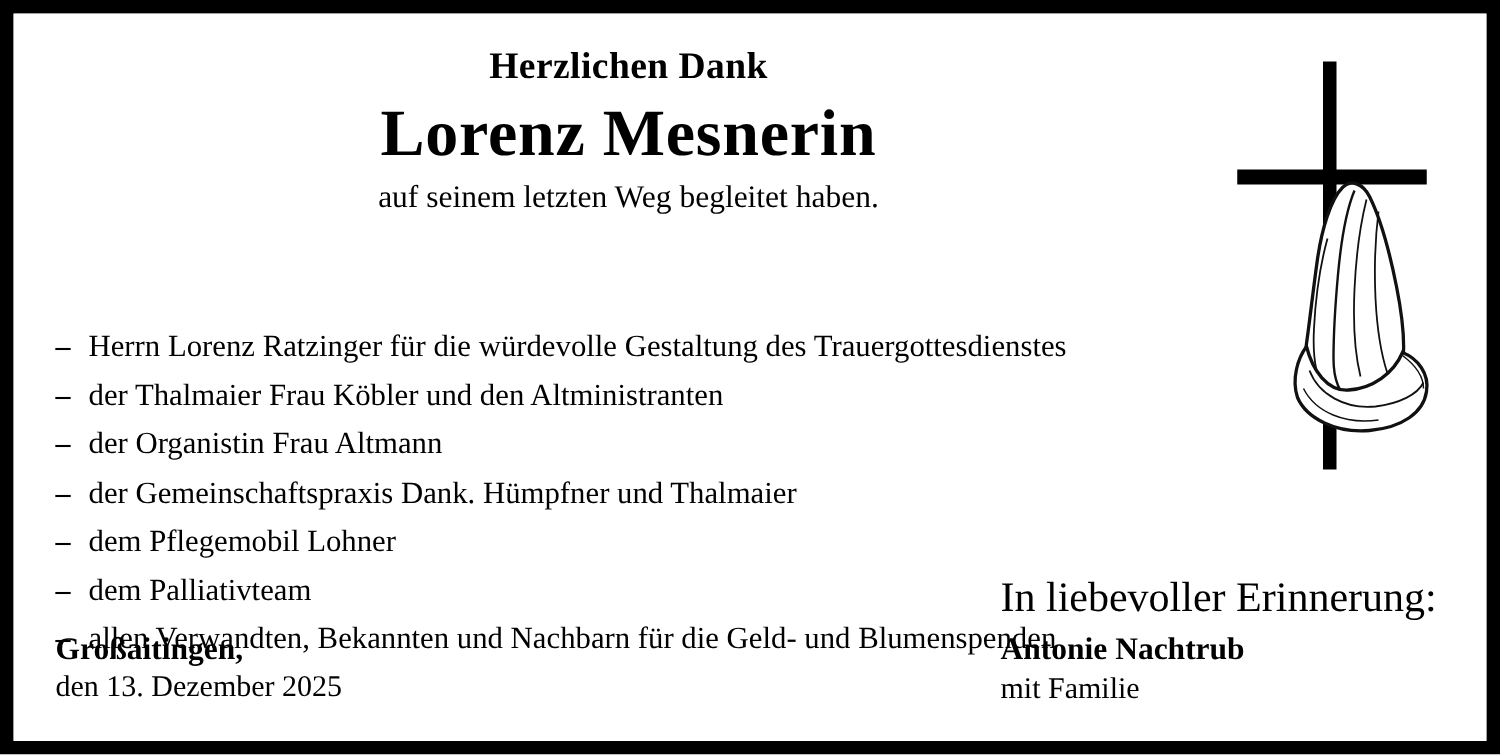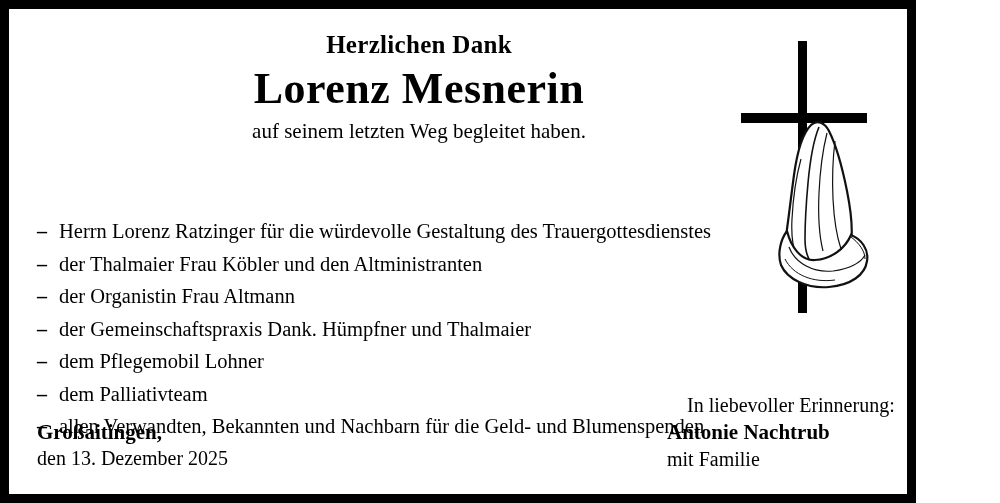--- a/index.html
+++ b/index.html
@@ -5,21 +5,21 @@
   html, body {
     margin: 0;
     padding: 0;
     background: #ffffff;
   }
   body {
     font-family: "Liberation Serif", serif;
   }
   .notice {
     position: relative;
-    width: 916px;
+    width: 1000px;
     height: 503px;
     box-sizing: border-box;
     background: #ffffff;
     border: 9px solid #000000;
     overflow: hidden;
     text-decoration: underline;
   }
   .inner {
     position: relative;
     width: 100%;
@@ -113,24 +113,23 @@
     line-height: 1.35;
     text-align: center;
   }
   .memory-block {
     position: absolute;
     left: 658px;
     bottom: 22px;
     text-align: left;
   }
   .memory-line {
-    font-size: 20px;
+    font-size: 28px;
     color: #000;
     line-height: 1.3;
-    margin-left: 20px;
   }
   .family-name {
     font-size: 21px;
     font-weight: bold;
     color: #000;
     line-height: 1.35;
   }
   .family-sub {
     font-size: 20px;
     color: #000;

